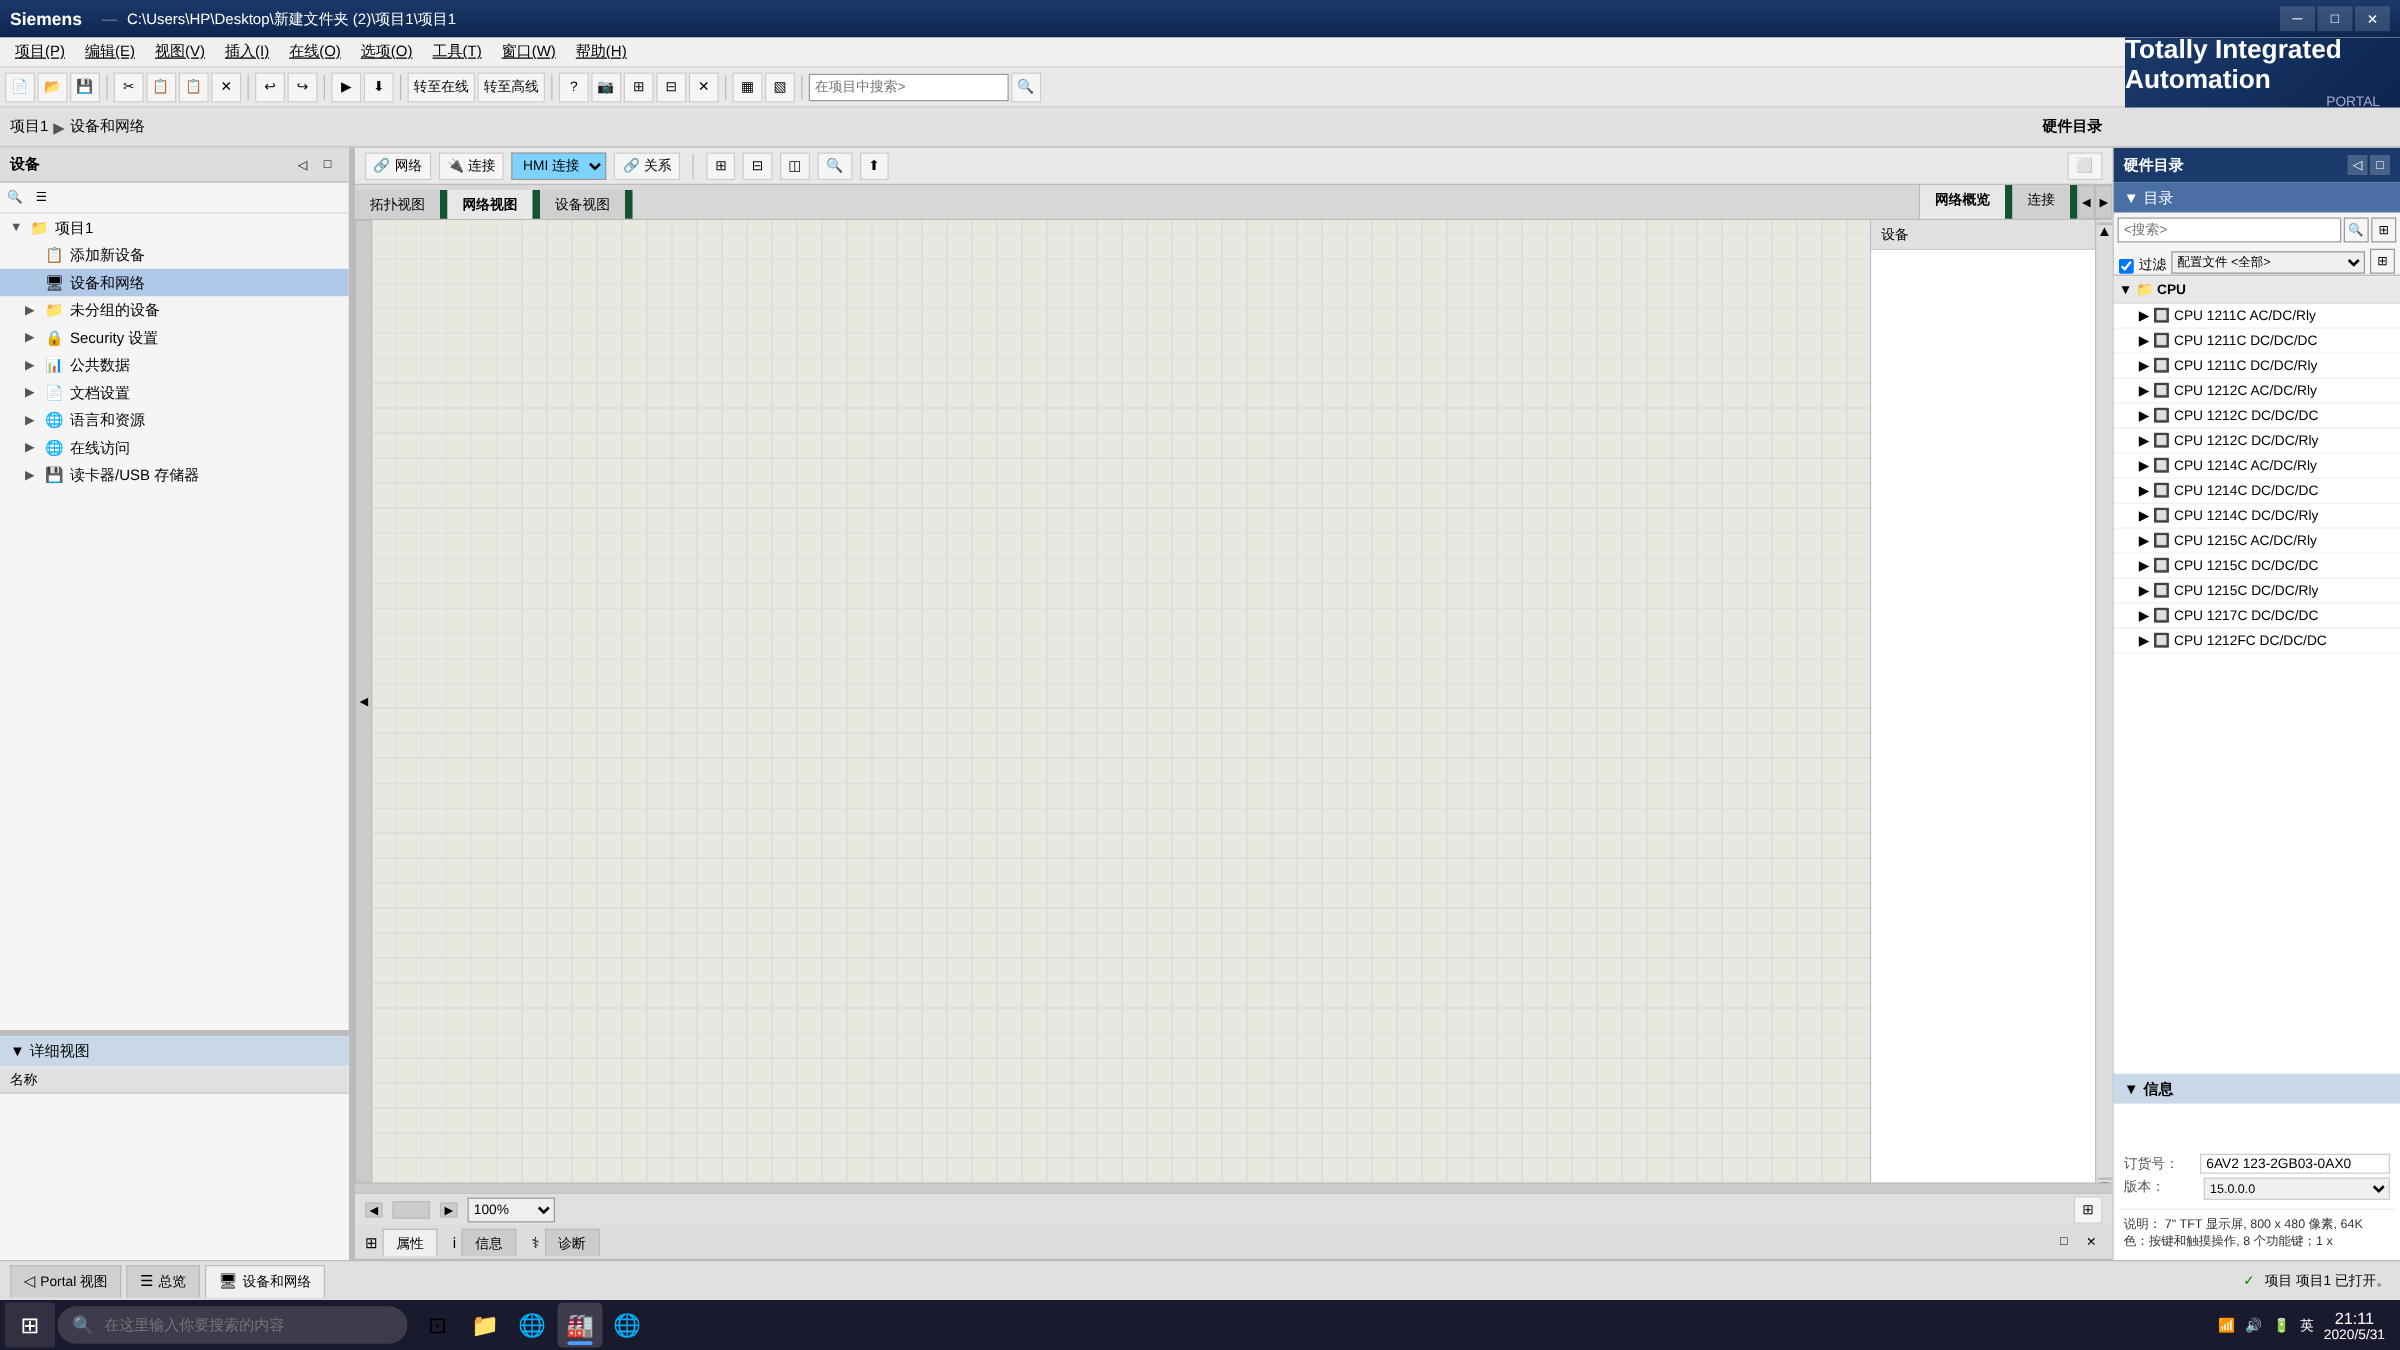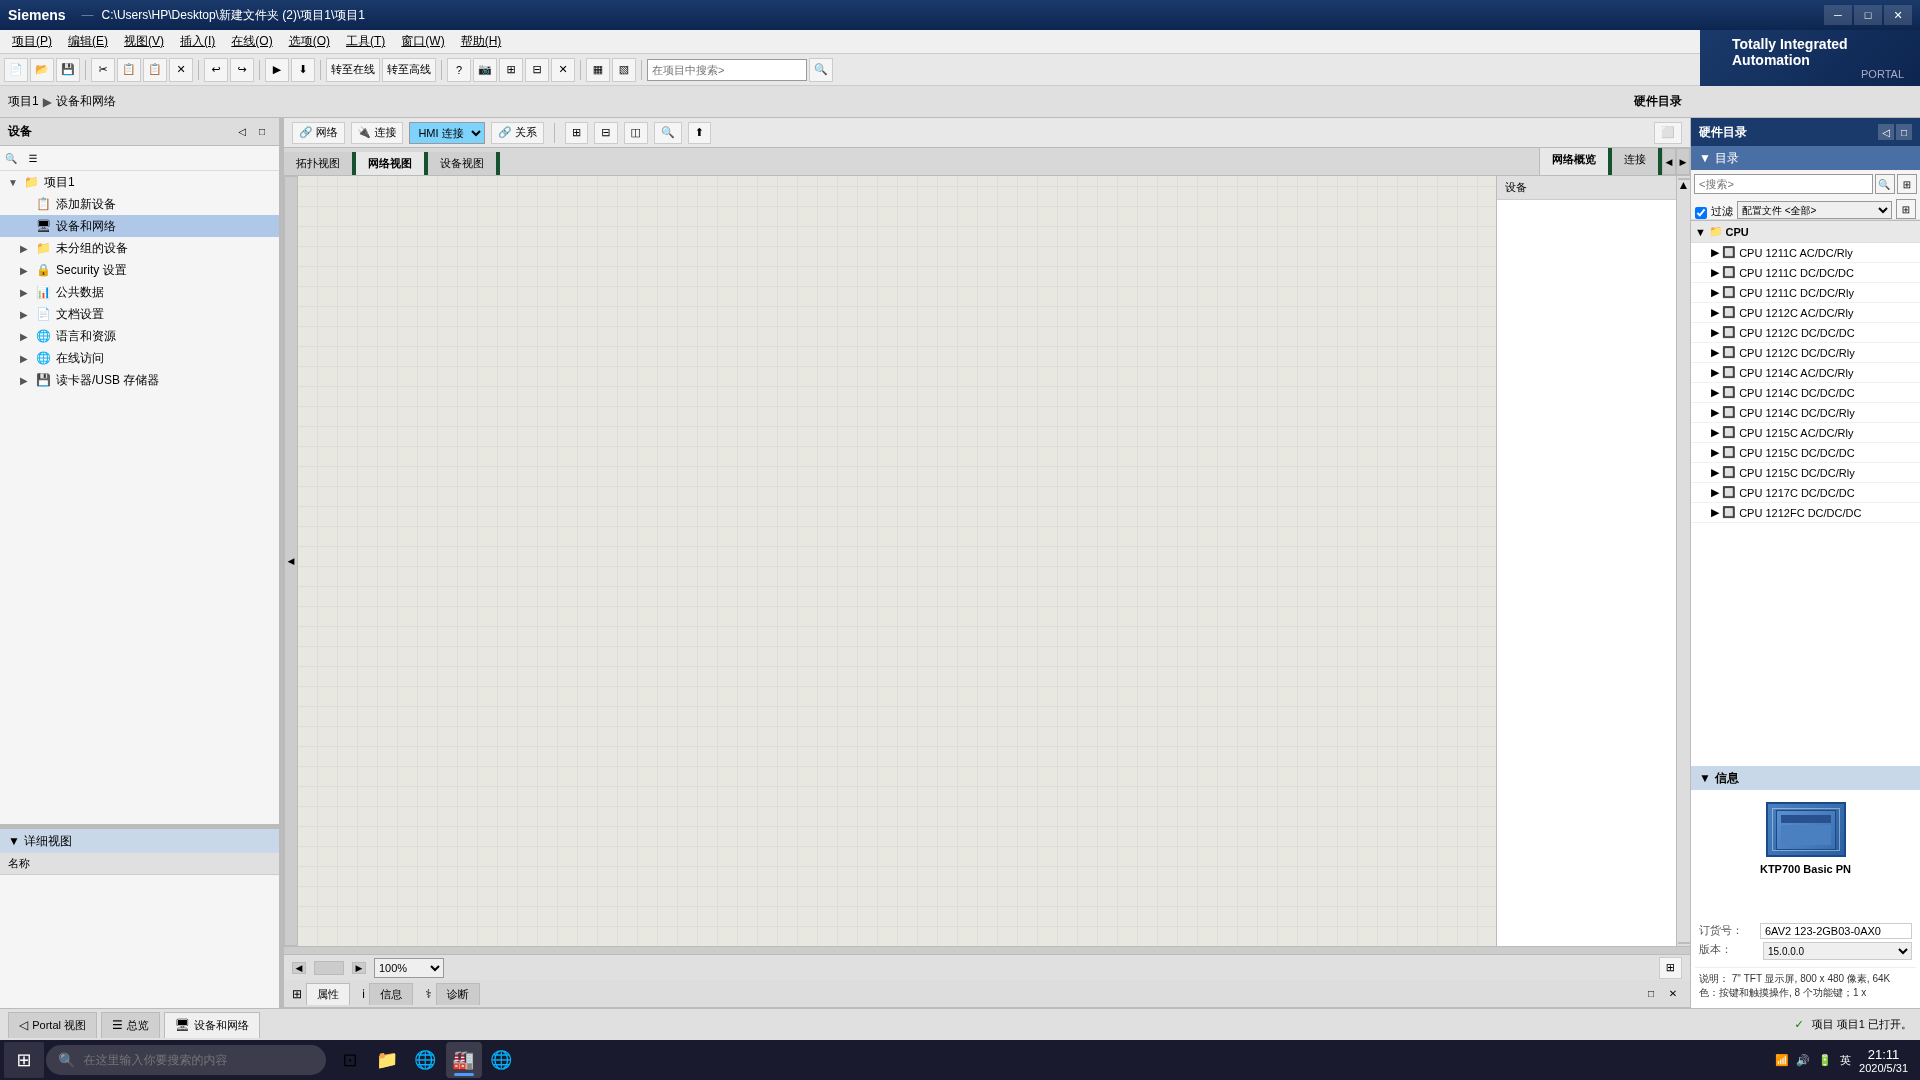--- a/index.html
+++ b/index.html
@@ -78,21 +78,21 @@
       height: 56px;
       background: linear-gradient(135deg, #1a3a6b, #0d2550);
       display: flex;
       flex-direction: column;
       align-items: flex-end;
       justify-content: center;
       padding-right: 16px;
       color: white;
       font-size: 13px;
     }
-    .tia-brand-main { font-size: 14px; font-weight: bold; margin-left: 32px; }
+    .tia-brand-main { font-size: 21px; font-weight: bold; }
     .tia-brand-sub { font-size: 11px; color: #aac; }
 
     
     .secondary-toolbar {
       height: 32px;
       background: #e0e0e0;
       border-bottom: 1px solid #bbb;
       display: flex;
       align-items: center;
       padding: 0 8px;
@@ -166,21 +166,21 @@
       height: 22px;
       border: 1px solid #999;
       font-size: 11px;
       background: #7dd3fc;
       padding: 0 4px;
     }
     .view-tab {
       padding: 4px 12px;
       font-size: 11px;
       cursor: pointer;
-      border-right: 4px solid #14532d;
+      border-right: 6px solid #14532d;
       background: #d0d0d0;
     }
     .view-tab.active {
       background: #e8e8e8;
       border-bottom: none;
       font-weight: bold;
     }
 
     
     .canvas-status {
@@ -963,30 +963,20 @@
                 <span>CPU 1212FC DC/DC/DC</span>
               </div>
             </div>
 
             <div class="info-section">
               <div class="info-header">
                 <span>▼</span>
                 <span>信息</span>
               </div>
               <div class="info-content">
-                <div class="info-device-preview">
-
-                  <div class="device-image">
-                    <div style="width: 60px; height: 40px; background: linear-gradient(135deg, #5a8fd0, #3a6fb0); border: 1px solid #1a4a8a; display: flex; flex-direction: column; align-items: center; justify-content: center;">
-                      <div style="width: 50px; height: 8px; background: #2a5090; margin-bottom: 2px;"></div>
-                      <div style="width: 50px; height: 20px; background: #4a7fc0;"></div>
-                    </div>
-                  </div>
-                  <div class="device-name">KTP700 Basic PN</div>
-                </div>
 
                 <div class="info-table">
                   <div class="info-row">
                     <span class="info-label">订货号：</span>
                     <input class="info-value" type="text" readonly="" value="6AV2 123-2GB03-0AX0" style="">
                   </div>
                   <div class="info-row">
                     <span class="info-label">版本：</span>
                     <select class="info-value-select">
                       <option>15.0.0.0</option>

